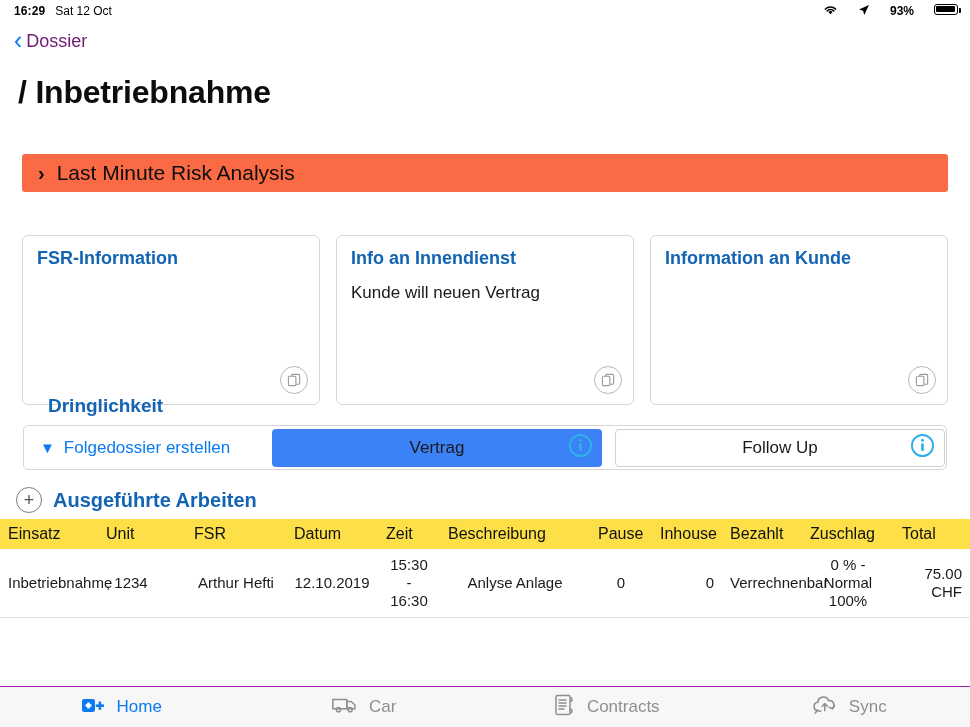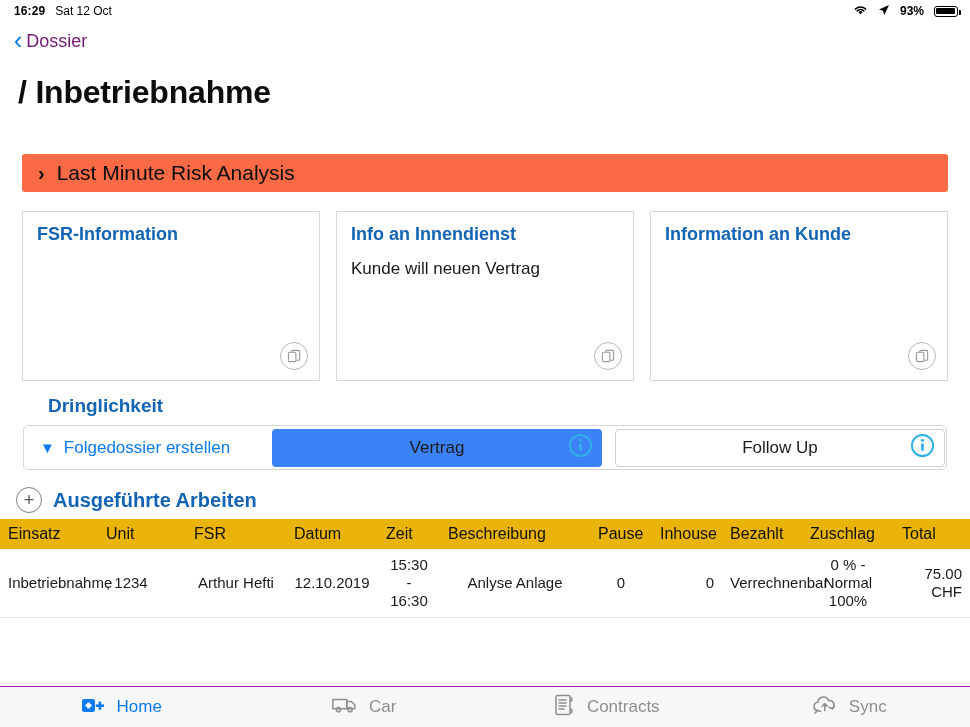--- a/index.html
+++ b/index.html
@@ -11,21 +11,21 @@
   }
   .screen { position: relative; width: 970px; height: 727px; background:#fff; }
 
   
   .statusbar {
     height: 22px; display: flex; align-items: center;
     padding: 0 12px 0 14px; font-size: 12px; font-weight: bold; color:#000;
   }
   .sb-time { margin-right: 10px; letter-spacing: 0.1px;}
   .sb-date { font-weight: normal; }
-  .sb-right { margin-left: auto; display: flex; align-items: center; gap: 10px; }
+  .sb-right { margin-left: auto; display: flex; gap: 20px; }
   .sb-pct { font-size: 12px; font-weight: bold; }
   .batt {
     width: 24px; height: 11px; border: 1.4px solid #000; border-radius: 3px;
     position: relative; display:inline-block;
   }
   .batt::after{
     content:""; position:absolute; right:-3.5px; top:3px; width:2px;height:5px;
     background:#000; border-radius:0 1px 1px 0;
   }
   .batt > i { position:absolute; left:1.2px; top:1.2px; bottom:1.2px; width:85%; background:#000; border-radius:1px; display:block;}
@@ -50,22 +50,22 @@
     position:absolute; left:22px; top:154px; width:926px; height:38px;
     background:#f96a45; border-radius:3px;
     display:flex; align-items:center; padding-left:16px; cursor:pointer;
   }
   .risk-banner .chev{ font-size:20px; font-weight:bold; color:#0d0d0d; margin-right:12px; line-height:1;}
   .risk-banner .label{ font-size:21px; color:#0d0d0d;}
 
   
   .cards{ position:absolute; left:22px; top:211px; width:926px; display:flex; gap:16px;}
   .card{
-    flex:1; height:170px; border:1px solid #d6d6d6; border-radius:1px;
-    background:#fff; position:relative; padding:12px 14px;
+    flex:1; height:170px; border:1px solid #d6d6d6; border-radius:6px;
+    background:#fff; position:relative; padding:12px 14px;margin-top:24px;
   }
   .card-title{ font-size:18px; font-weight:bold; color:#1364b4; }
   .card-body{ font-size:17px; color:#1a1a1a; margin-top:13px; line-height:1.25;}
   .copy-btn{
     position:absolute; right:11px; bottom:10px; width:28px;height:28px;
     border:1px solid #b7b7b7; border-radius:50%;
     display:flex; align-items:center; justify-content:center; cursor:pointer;
   }
 
   
@@ -101,21 +101,21 @@
     width:26px;height:26px;border:1.4px solid #7d7d7d;border-radius:50%;
     display:flex;align-items:center;justify-content:center;color:#555;
     font-size:18px; line-height:1; cursor:pointer;
   }
   .works-title{ font-size:20px; font-weight:bold; color:#1364b4;}
 
   
   .tbl{ position:absolute; left:0; top:519px; width:970px; }
   .tbl table{ width:970px; border-collapse:collapse; table-layout:fixed;}
   .tbl thead th{
-    background:#eab308; font-size:16px; font-weight:normal; color:#111;
+    background:#fde047; font-size:16px; font-weight:normal; color:#111;
     padding:6px 8px; height:27px; text-align:left; white-space:nowrap;
   }
   .tbl tbody td{
     font-size:15px; color:#1a1a1a; padding:7px 8px; vertical-align:middle;
     border-bottom:1px solid #e2e2e2; line-height:1.2;
   }
   .c-einsatz{width:98px;} .c-unit{width:88px;} .c-fsr{width:100px;text-align:center;}
   .c-datum{width:92px;} .c-zeit{width:62px;} .c-besch{width:150px;}
   .c-pause{width:62px;} .c-inh{width:70px;} .c-bez{width:80px;}
   .c-zus{width:92px;} .c-total{width:76px;}

